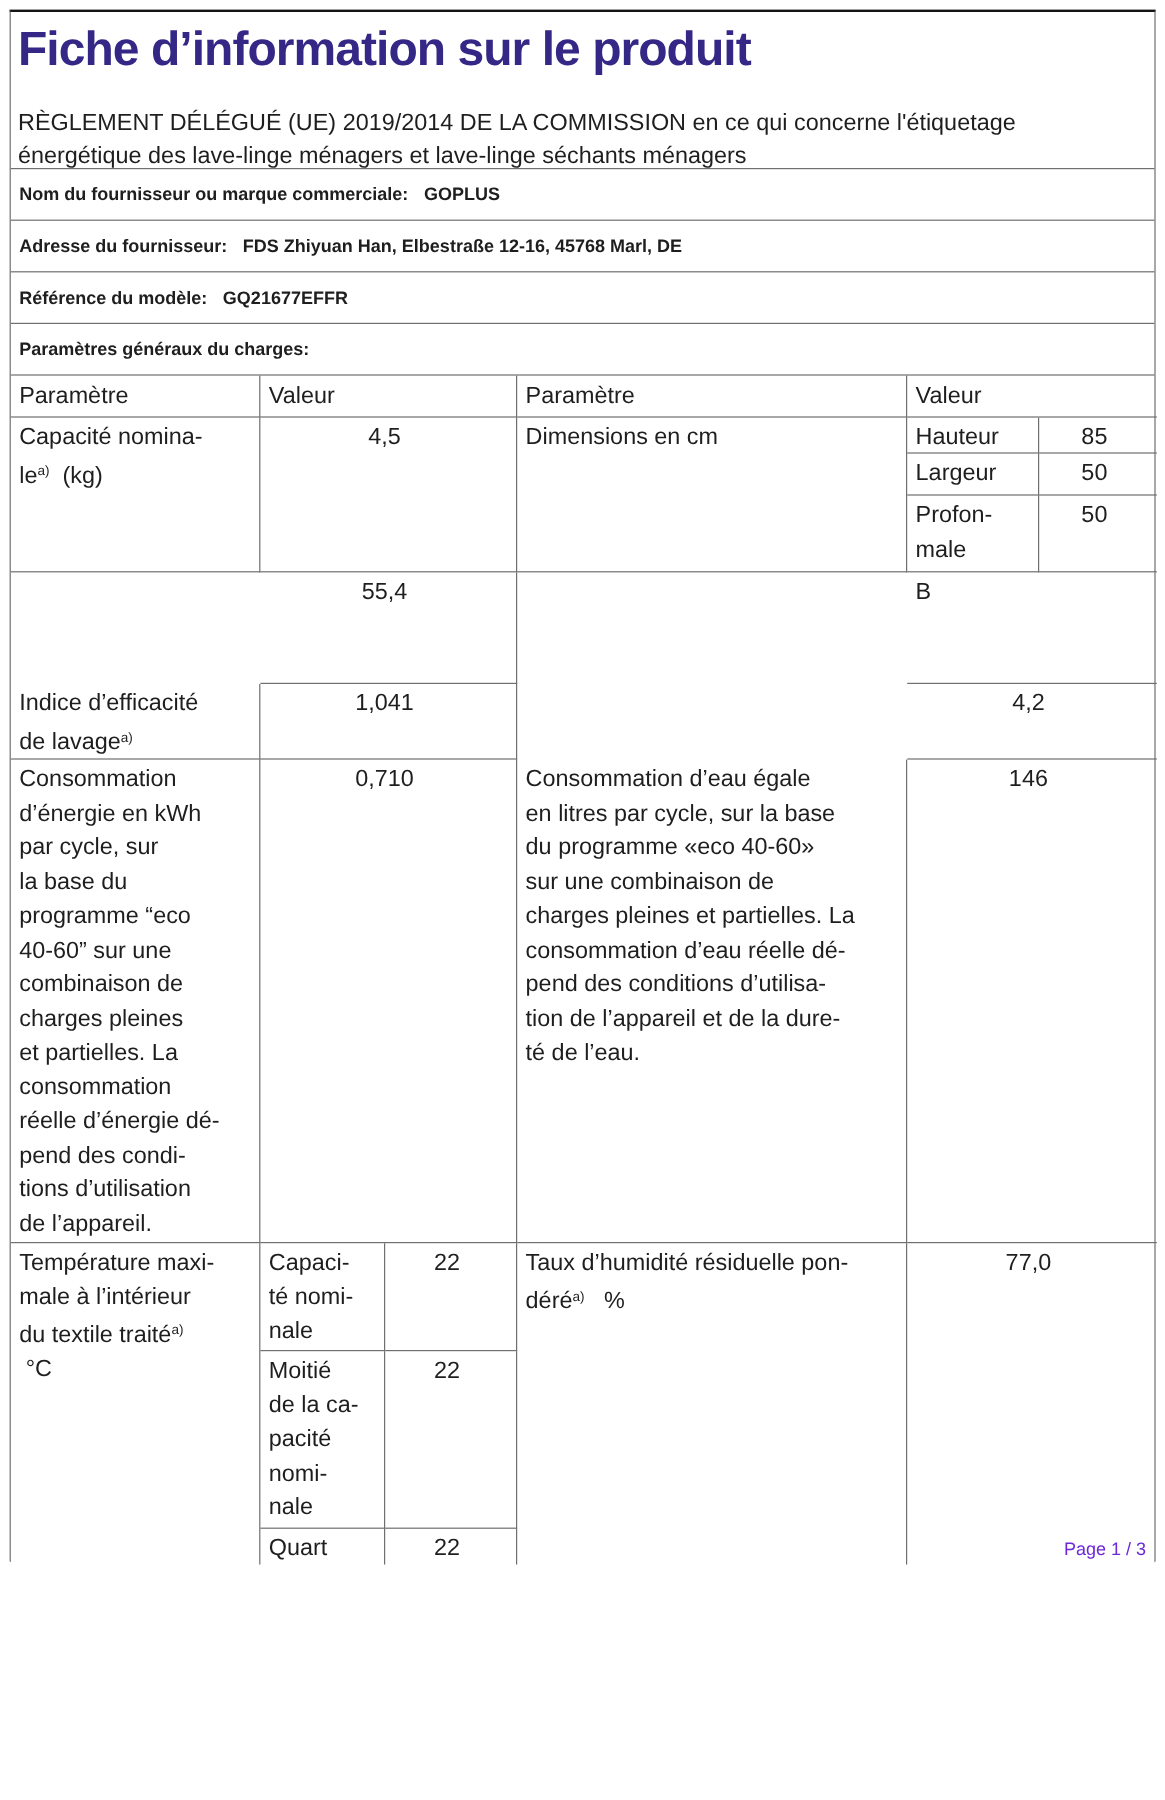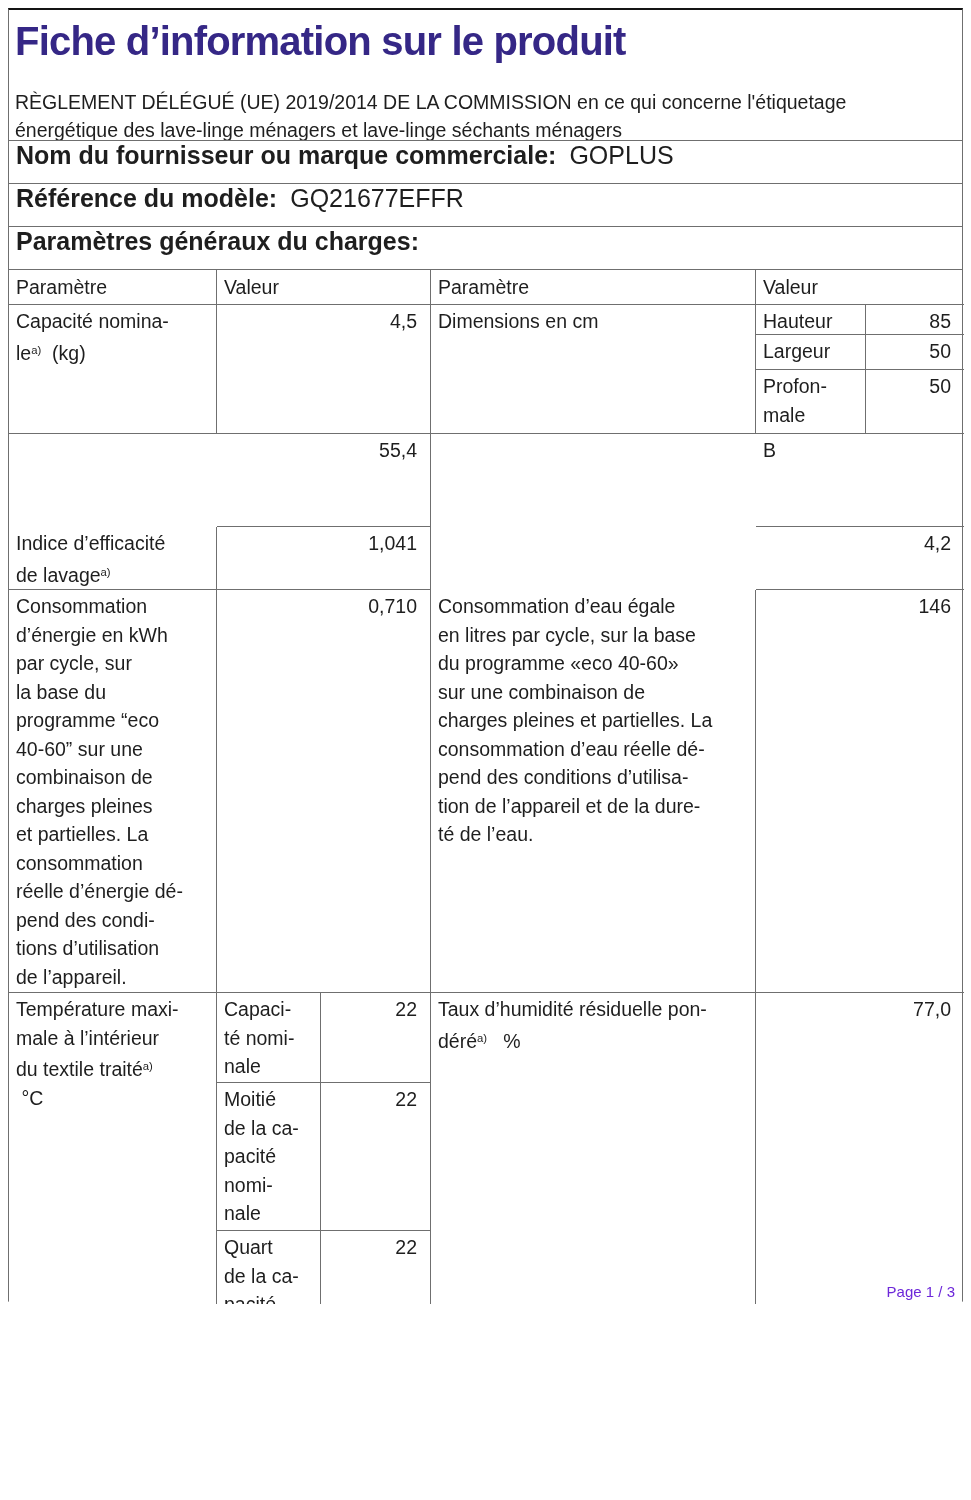--- a/index.html
+++ b/index.html
@@ -51,45 +51,46 @@
     font-size: 19.5px;
     line-height: 28px;
     white-space: pre-line;
     color: var(--text);
   }
   
   .kv-row {
     height: 43px;
     border-bottom: 1px solid var(--border);
     display: flex;
+    align-items: center;
     padding: 0 8px 0 7px;
-    font-size: 25px;
+    font-size: 15px;
     overflow: hidden;
   }
   .kv-label { font-weight: 700; }
-  .kv-value { margin-left: 13px; font-weight: 400; }
+  .kv-value { margin-left: 13px; font-weight: 700; }
   
   .ptable {
     display: grid;
     grid-template-columns: 208px 104px 110px 325px 110px 98px;
     grid-template-rows: 35px 30px 35px 64px 93px 63px 403px 90px 148px 147px;
     width: 953px;
   }
   .cell {
     border-right: 1px solid var(--border);
     border-bottom: 1px solid var(--border);
     padding: 2px 8px 2px 7px;
     font-size: 19.5px;
     line-height: 28.5px;
     white-space: pre-line;
     overflow: hidden;
     color: var(--text);
   }
   .cell.hdr { padding-top: 3px; }
-  .cell.val { text-align: right; padding-right: 13px; }
+  .cell.val { text-align: center; padding-right: 13px; }
   .cell.no-br { border-right: none; }
   .cell.no-bb { border-bottom: none; }
   .sup { font-size: 0.58em; vertical-align: 0.55em; }
   .sub { font-size: 0.62em; vertical-align: -0.2em; }
   
   .page-footer {
     position: absolute;
     right: 16px;
     bottom: 4px;
     font-size: 15px;
@@ -104,20 +105,24 @@
 
     <div class="title-cell">
       <div class="doc-title">Fiche d’information sur le produit</div>
       <div class="doc-subtitle">RÈGLEMENT DÉLÉGUÉ (UE) 2019/2014 DE LA COMMISSION en ce qui concerne l'étiquetage
 énergétique des lave-linge ménagers et lave-linge séchants ménagers</div>
     </div>
 
     <div class="kv-row">
       <span class="kv-label">Nom du fournisseur ou marque commerciale:</span>
       <span class="kv-value">GOPLUS</span>
+    </div>
+    <div class="kv-row">
+      <span class="kv-label">Adresse du fournisseur:</span>
+      <span class="kv-value">FDS Zhiyuan Han, Elbestraße 12-16, 45768 Marl, DE</span>
     </div>
     <div class="kv-row">
       <span class="kv-label">Référence du modèle:</span>
       <span class="kv-value">GQ21677EFFR</span>
     </div>
     <div class="kv-row">
       <span class="kv-label">Paramètres généraux du charges:</span>
     </div>
 
     <div class="ptable">

